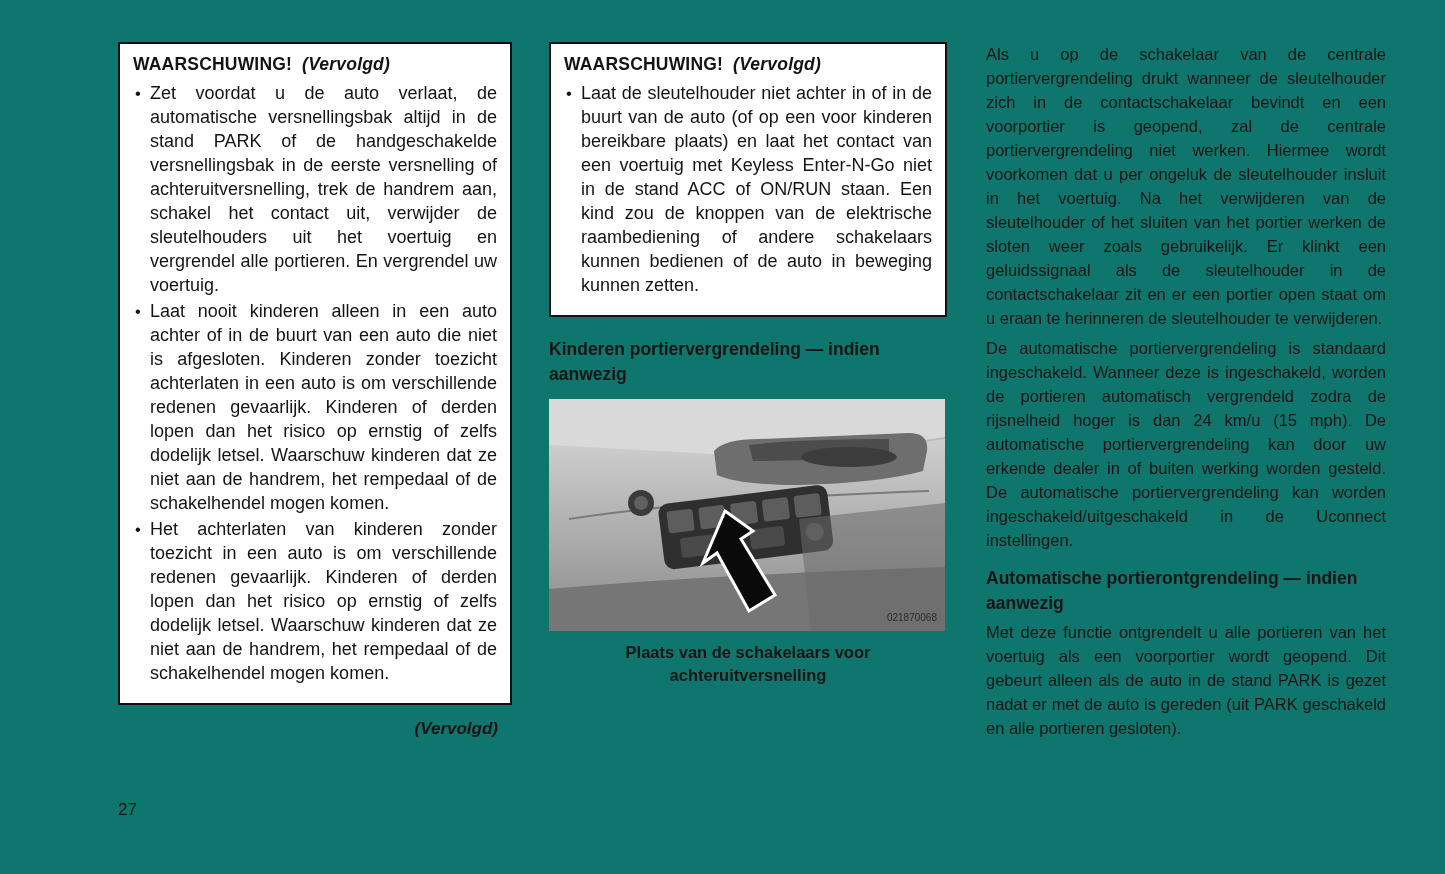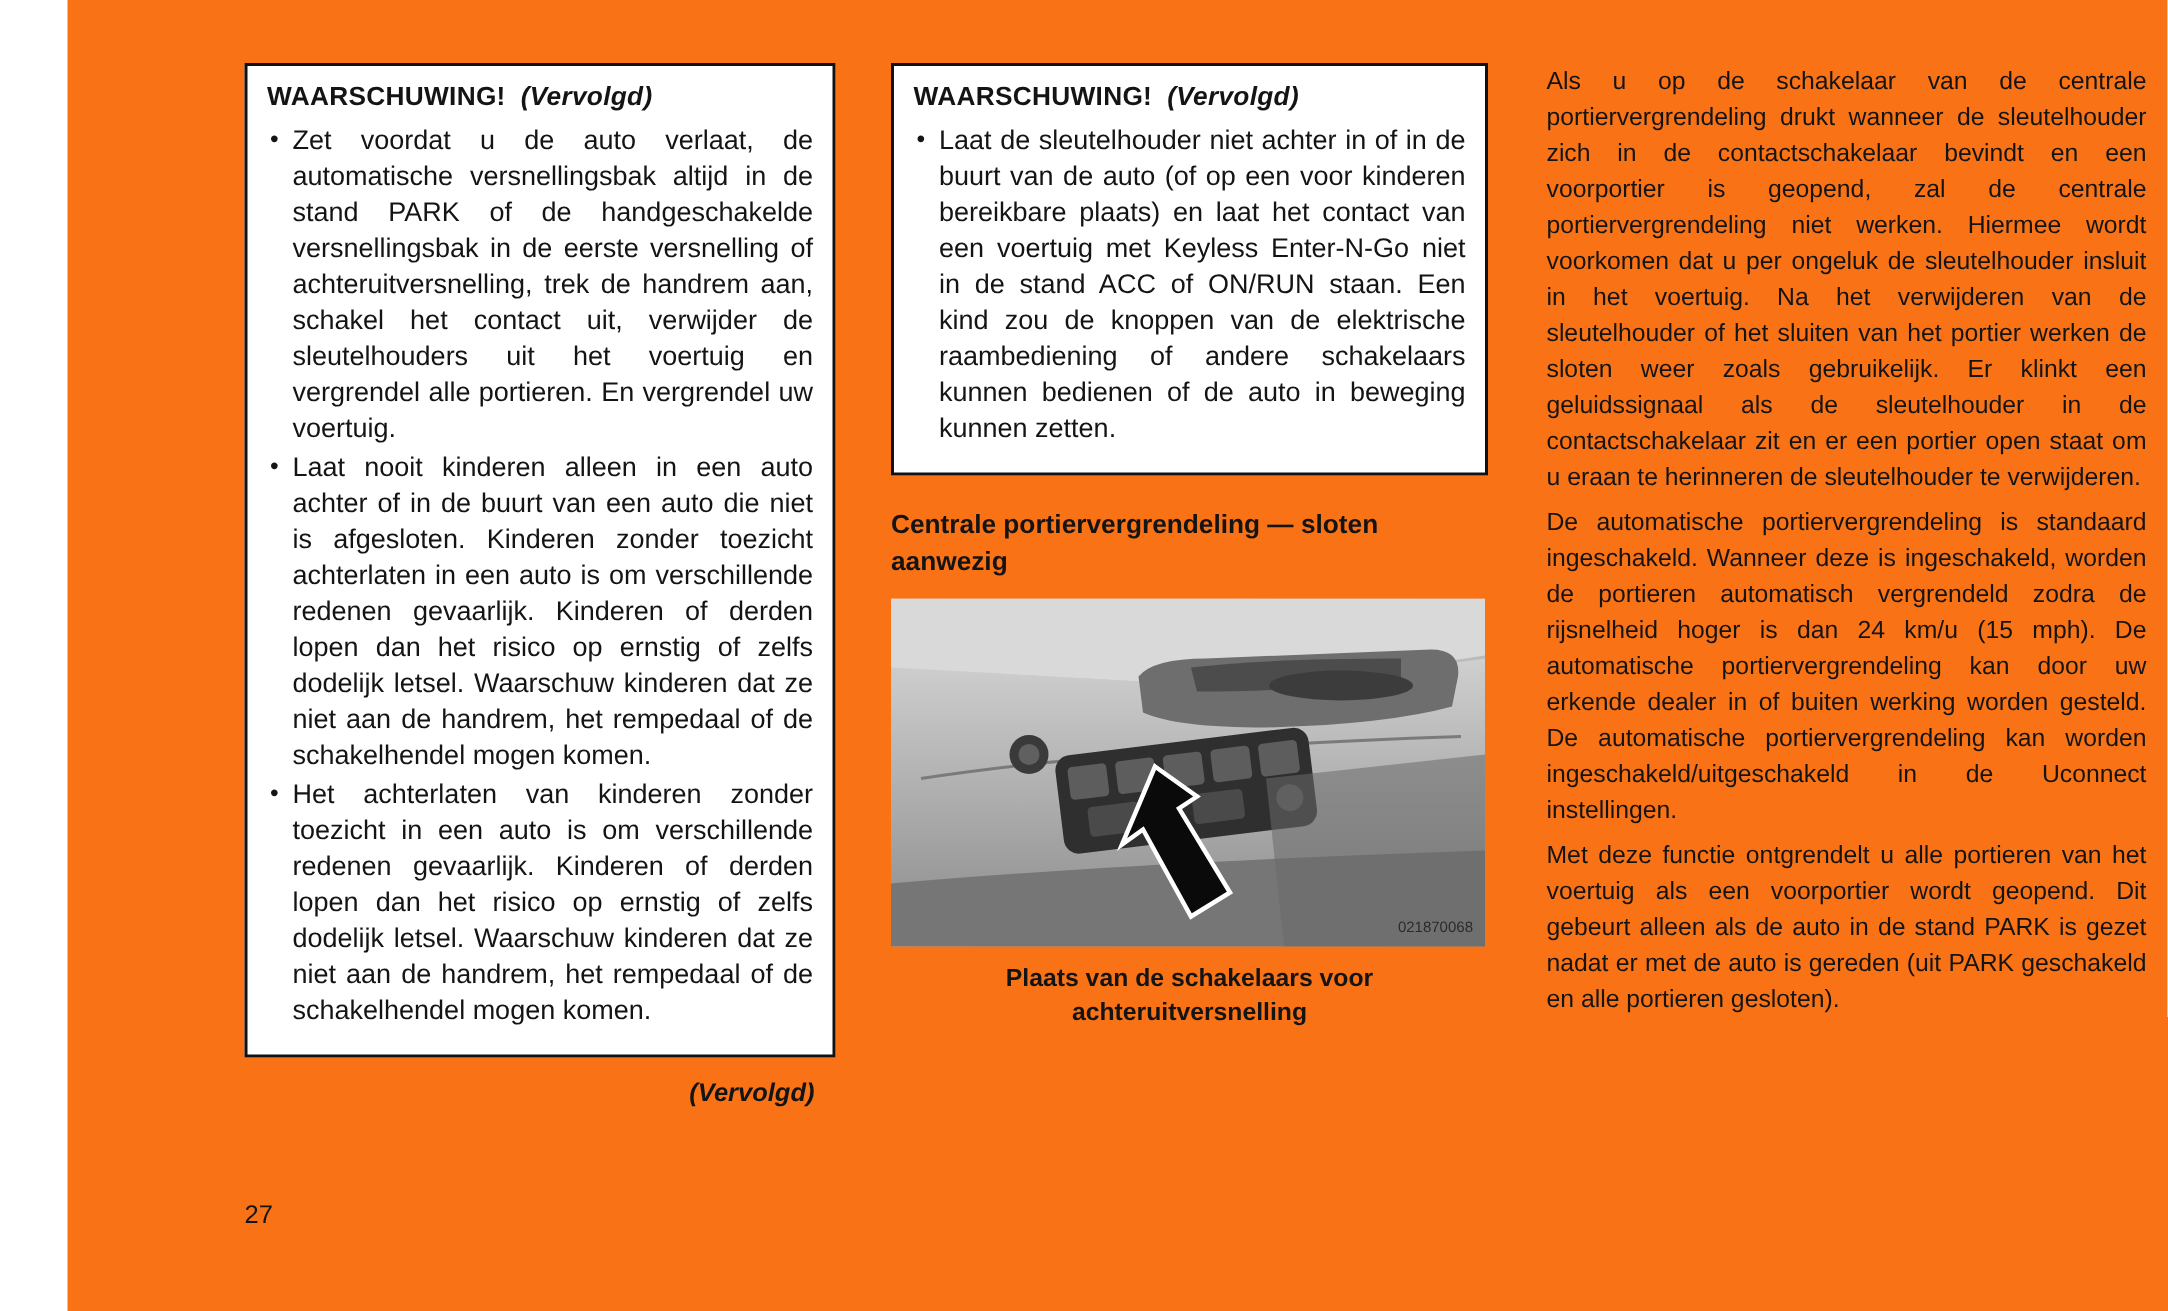--- a/index.html
+++ b/index.html
@@ -2,21 +2,21 @@
 <html><head>
 <meta charset="utf-8">
 <style>
   html,body{margin:0;padding:0;background:#ffffff;}
   body{
     width:1445px;height:874px;position:relative;overflow:hidden;
     font-family:"Liberation Sans", sans-serif;
     color:#141414;
     -webkit-font-smoothing:antialiased;
   }
-  .page{position:absolute;inset:0;background:#f97316;margin-left:45px;}
+  .page{position:absolute;inset:0;background:#0f766e;}
   .col{position:absolute;top:42px;}
   .col-left{left:118px;width:394px;}
   .col-mid{left:549px;width:398px;}
   .col-right{left:986px;width:400px;}
 
   .warning-box{
     border:2px solid #111;
     padding:8px 13px 16px 13px;
     background:#fff;
   }
@@ -114,21 +114,21 @@
   <div class="col col-mid">
     <div class="warning-box">
       <div class="warning-title">
         <span>WAARSCHUWING!</span><span class="suffix">(Vervolgd)</span>
       </div>
       <ul class="bullet-list">
         <li>Laat de sleutelhouder niet achter in of in de buurt van de auto (of op een voor kinderen bereikbare plaats) en laat het contact van een voertuig met Keyless Enter-N-Go niet in de stand ACC of ON/RUN staan. Een kind zou de knoppen van de elektrische raambediening of andere schakelaars kunnen bedienen of de auto in beweging kunnen zetten.</li>
       </ul>
     </div>
 
-    <h2 class="section-heading">Centrale portiervergrendeling — sloten aanwezig</h2>
+    <h2 class="section-heading">Kinderen portiervergrendeling — indien aanwezig</h2>
 
     <div class="figure">
       <svg width="396" height="232" viewBox="0 0 396 232" role="img">
         <defs>
           <linearGradient id="bgGrad" x1="0" y1="0" x2="1" y2="1">
             <stop offset="0" stop-color="#dedede"></stop>
             <stop offset="0.55" stop-color="#bdbdbd"></stop>
             <stop offset="1" stop-color="#8f8f8f"></stop>
           </linearGradient>
           <linearGradient id="panelGrad" x1="0" y1="0" x2="0" y2="1">
@@ -173,17 +173,18 @@
       </svg>
       <div class="figure-caption">Plaats van de schakelaars voor achteruitversnelling</div>
     </div>
   </div>
 
   <div class="col col-right">
     <p class="body-text">Als u op de schakelaar van de centrale portiervergrendeling drukt wanneer de sleutelhouder zich in de contactschakelaar bevindt en een voorportier is geopend, zal de centrale portiervergrendeling niet werken. Hiermee wordt voorkomen dat u per ongeluk de sleutelhouder insluit in het voertuig. Na het verwijderen van de sleutelhouder of het sluiten van het portier werken de sloten weer zoals gebruikelijk. Er klinkt een geluidssignaal als de sleutelhouder in de contactschakelaar zit en er een portier open staat om u eraan te herinneren de sleutelhouder te verwijderen.</p>
 
     <p class="body-text">De automatische portiervergrendeling is standaard ingeschakeld. Wanneer deze is ingeschakeld, worden de portieren automatisch vergrendeld zodra de rijsnelheid hoger is dan 24 km/u (15 mph). De automatische portiervergrendeling kan door uw erkende dealer in of buiten werking worden gesteld. De automatische portiervergrendeling kan worden ingeschakeld/uitgeschakeld in de Uconnect instellingen.</p>
 
+    <h2 class="rc-section-heading">Automatische portierontgrendeling — indien aanwezig</h2>
     <p class="body-text">Met deze functie ontgrendelt u alle portieren van het voertuig als een voorportier wordt geopend. Dit gebeurt alleen als de auto in de stand PARK is gezet nadat er met de auto is gereden (uit PARK geschakeld en alle portieren gesloten).</p>
   </div>
 
   <div class="page-number">27</div>
 </div>
 
 </body></html>

